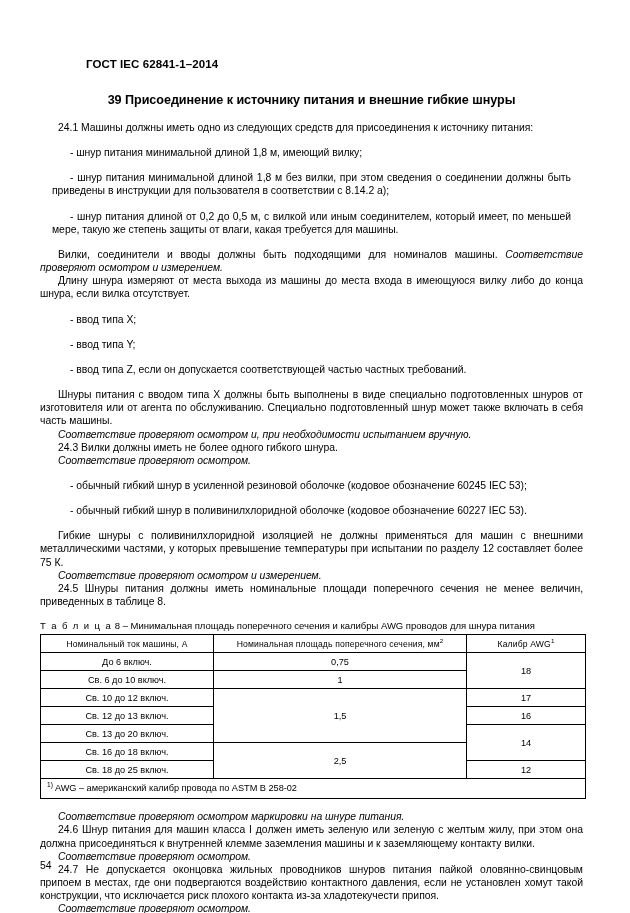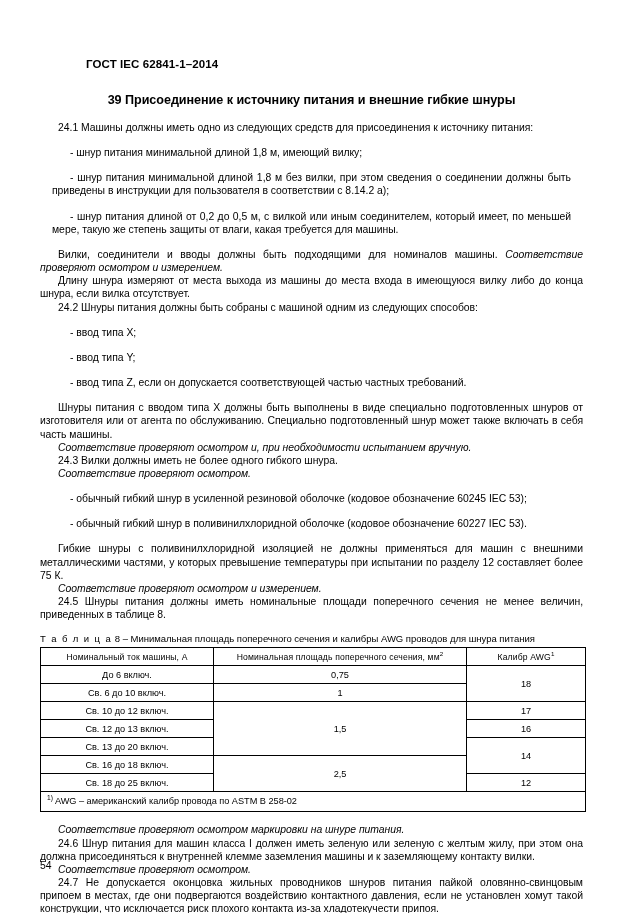--- a/index.html
+++ b/index.html
@@ -133,21 +133,20 @@
 
   <h1 class="section-title">39 Присоединение к источнику питания и внешние гибкие шнуры</h1>
 
   <div class="body-block">
     <p class="para">24.1 Машины должны иметь одно из следующих средств для присоединения к источнику питания:</p>
     <p class="dash">- шнур питания минимальной длиной 1,8 м, имеющий вилку;</p>
     <p class="dash">- шнур питания минимальной длиной 1,8 м без вилки, при этом сведения о соединении должны быть приведены в инструкции для пользователя в соответствии с 8.14.2 а);</p>
     <p class="dash">- шнур питания длиной от 0,2 до 0,5 м, с вилкой или иным соединителем, который имеет, по меньшей мере, такую же степень защиты от влаги, какая требуется для машины.</p>
     <p class="para"><span>Вилки, соединители и вводы должны быть подходящими для номиналов машины. </span><span class="ital">Соответствие проверяют осмотром и измерением.</span></p>
     <p class="para">Длину шнура измеряют от места выхода из машины до места входа в имеющуюся вилку либо до конца шнура, если вилка отсутствует.</p>
-    <p class="para">24.2 Шнуры питания должны быть собраны с машиной одним из следующих способов:</p>
     <p class="dash">- ввод типа X;</p>
     <p class="dash">- ввод типа Y;</p>
     <p class="dash">- ввод типа Z, если он допускается соответствующей частью частных требований.</p>
     <p class="para">Шнуры питания с вводом типа X должны быть выполнены в виде специально подготовленных шнуров от изготовителя или от агента по обслуживанию. Специально подготовленный шнур может также включать в себя часть машины.</p>
     <p class="italline">Соответствие проверяют осмотром и, при необходимости испытанием вручную.</p>
     <p class="para">24.3 Вилки должны иметь не более одного гибкого шнура.</p>
     <p class="italline">Соответствие проверяют осмотром.</p>
     <p class="dash">- обычный гибкий шнур в усиленной резиновой оболочке (кодовое обозначение 60245 IEC 53);</p>
     <p class="dash">- обычный гибкий шнур в поливинилхлоридной оболочке (кодовое обозначение 60227 IEC 53).</p>
     <p class="para">Гибкие шнуры с поливинилхлоридной изоляцией не должны применяться для машин с внешними металлическими частями, у которых превышение температуры при испытании по разделу 12 составляет более 75 К.</p>

